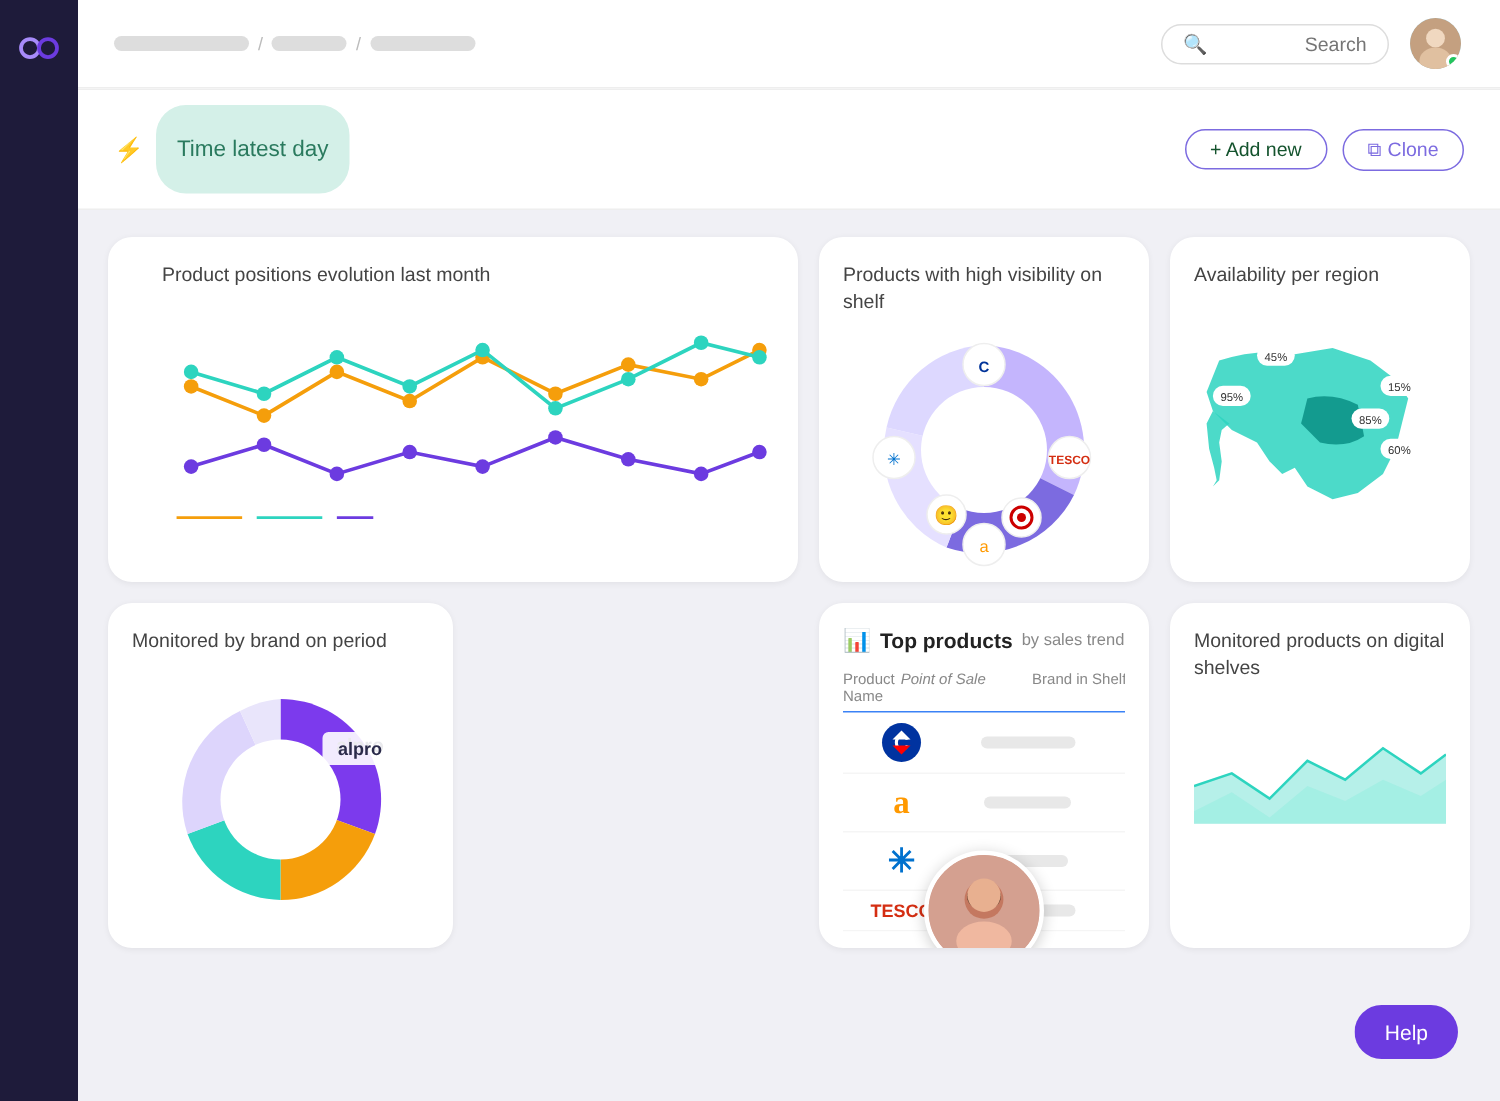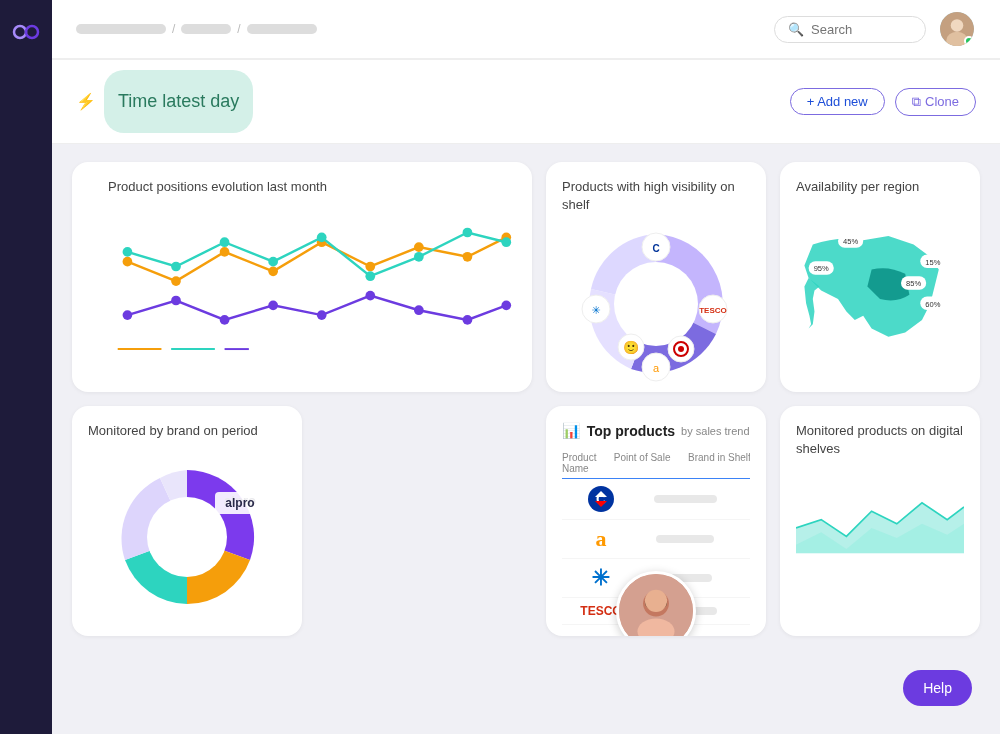--- a/index.html
+++ b/index.html
@@ -69,20 +69,21 @@
       border-radius: 20px;
       padding: 5px 14px;
       background: #fff;
     }
     .search-bar input {
       border: none;
       outline: none;
       font-size: 13px;
       color: #c2410c;
       width: 100px;
+      text-align: right;
     }
     .avatar-circle {
       width: 38px;
       height: 38px;
       border-radius: 50%;
       overflow: hidden;
       background: #b0c4c4;
       border: 2px solid #fff;
       position: relative;
     }
@@ -113,31 +114,31 @@
     }
     .filter-icon-btn {
       color: #555;
       font-size: 16px;
     }
     .time-badge {
       background: #d4f0e8;
       color: #2a7a5e;
       border-radius: 20px;
       padding: 21px 14px;
-      font-size: 18px;
+      font-size: 15px;
       font-weight: 500;
     }
     .toolbar-right {
       display: flex;
       align-items: center;
       gap: 10px;
     }
     .add-btn {
       border: 1.5px solid #7c6be0;
-      color: #1d4ed8;
+      color: #14532d;
       background: transparent;
       border-radius: 20px;
       padding: 5px 16px;
       font-size: 13px;
       cursor: pointer;
       display: flex;
       align-items: center;
       gap: 4px;
     }
     .clone-btn {
@@ -641,21 +642,21 @@
     <div class="card card-products" style="position:relative;overflow:hidden;">
       <div class="top-products-header">
         <span style="font-size:15px;">📊</span>
         <span style="font-size:14px;font-weight:600;color:#222;">Top products</span>
         <span style="font-size:11px;color:#888;">by sales trend</span>
       </div>
 
       <div class="table-container">
         <div class="table-header">
           <div>Product Name</div>
-          <div style="text-align:right;">Point of Sale</div>
+          <div style="text-align:left;font-style:italic;">Point of Sale</div>
           <div style="text-align:center;">Brand in Shelf</div>
 
         </div>
 
         <div class="table-row">
           <div class="table-cell">
             <div class="table-cell placeholder" style="width:80%;"></div>
           </div>
           <div class="table-cell retailer-logo retailer-carrefour">
             <svg width="28" height="28" viewBox="0 0 28 28">

